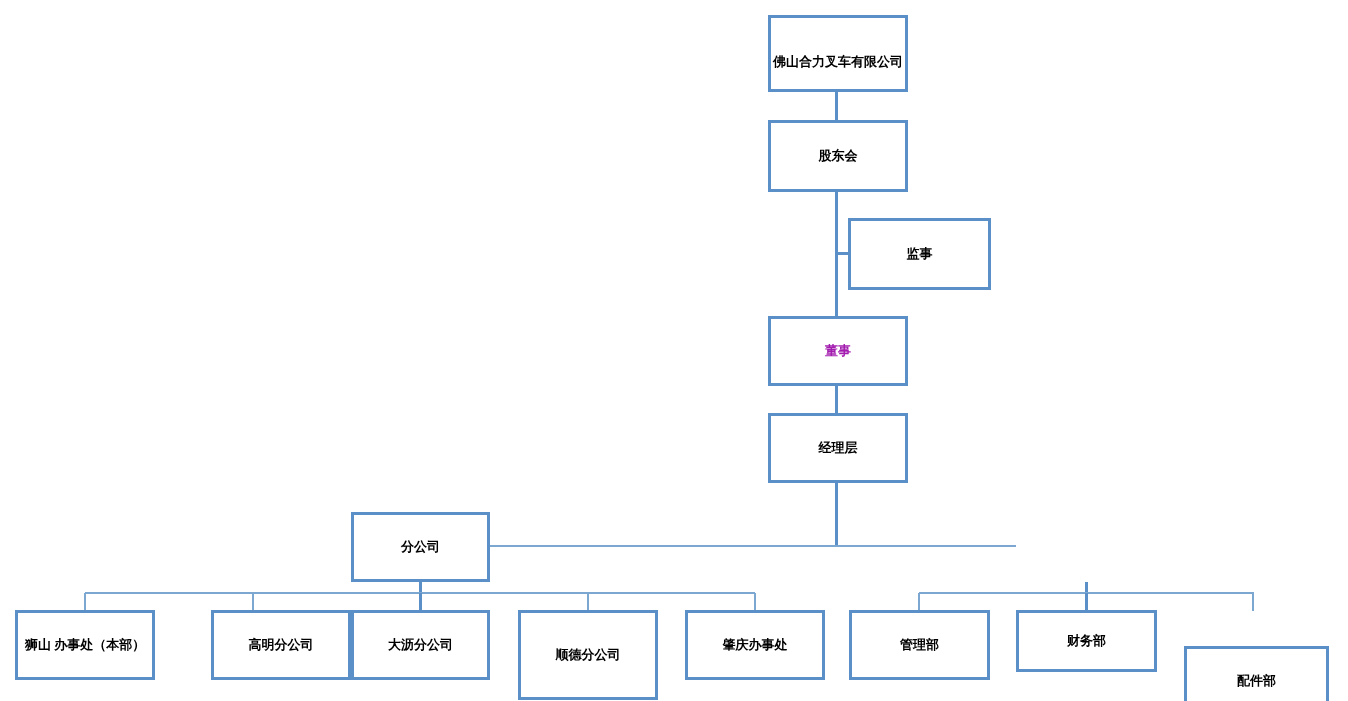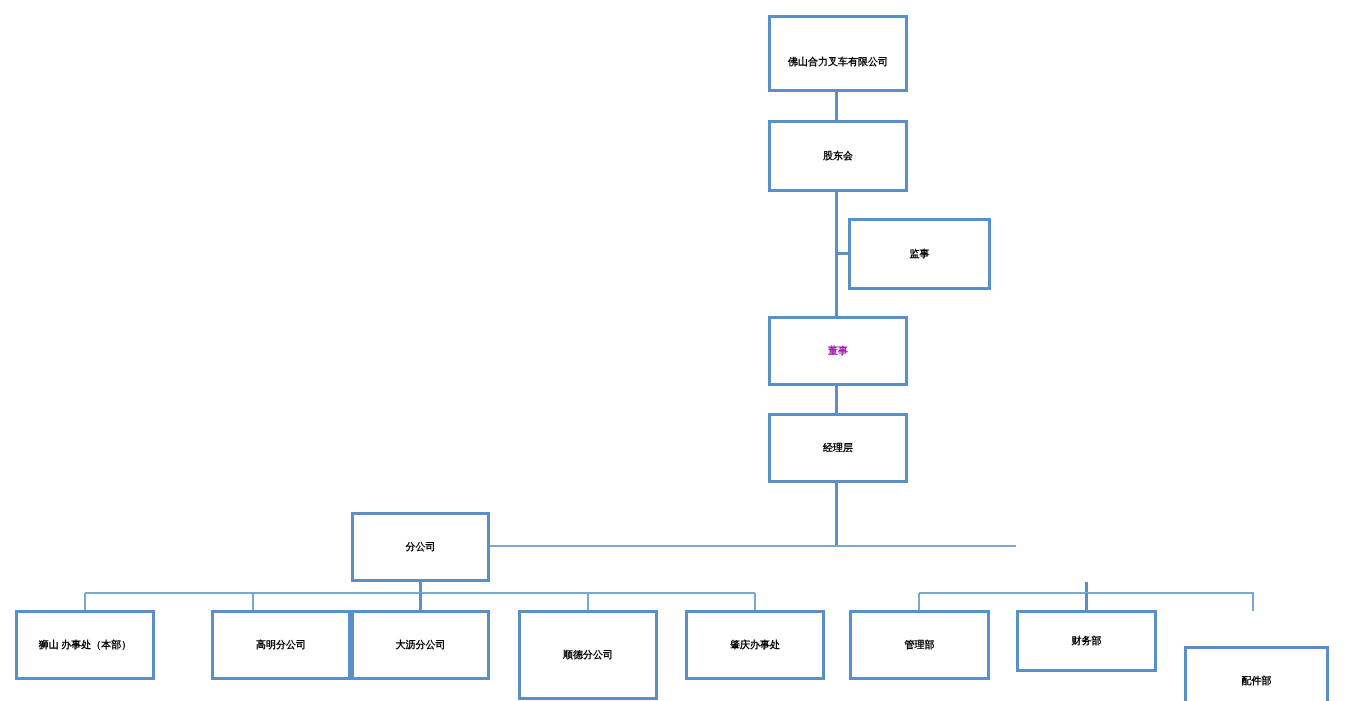--- a/index.html
+++ b/index.html
@@ -22,21 +22,21 @@
     background: #ffffff;
     border: 3px solid #5B8FC7;
     display: flex;
     align-items: center;
     justify-content: center;
     z-index: 3;
   }
   .node-label {
     font-family: "Liberation Serif", "DejaVu Serif", serif;
     font-weight: bold;
-    font-size: 10px;
+    font-size: 13px;
     color: #000000;
     line-height: 1.2;
     white-space: nowrap;
     text-align: right;
   }
   
   .node-box.title-node {
     align-items: center;
   }
   .node-box.title-node .node-label {

